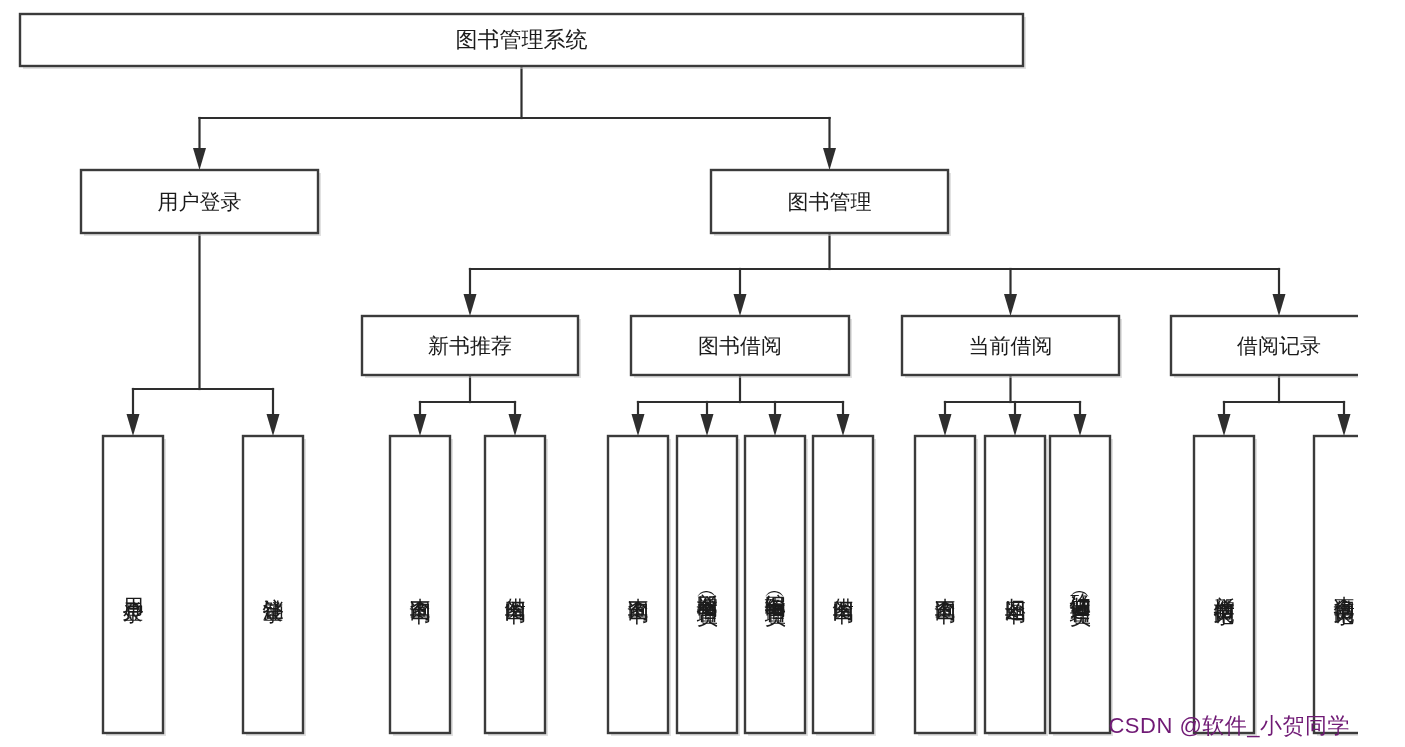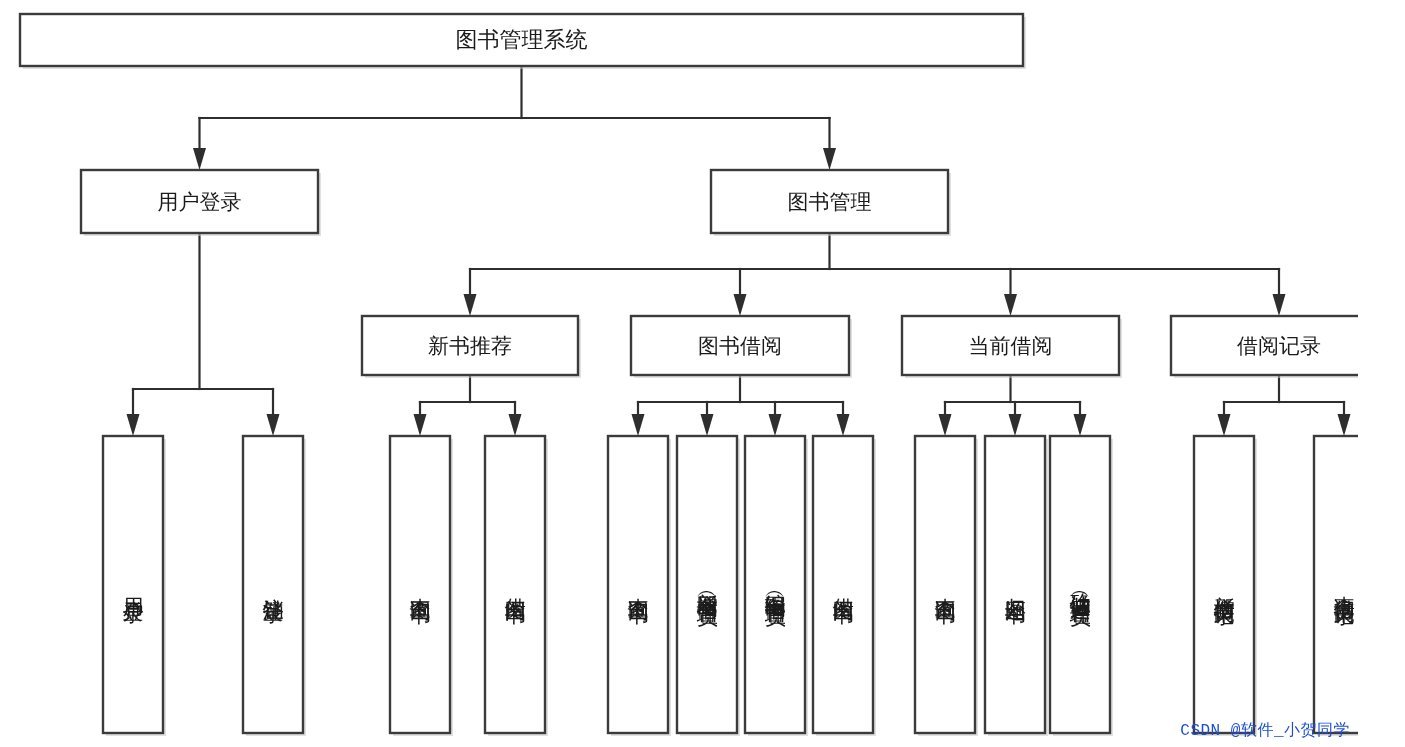--- a/index.html
+++ b/index.html
@@ -70,23 +70,23 @@
     white-space: nowrap;
     pointer-events: none;
     display: flex;
     align-items: center;
     justify-content: center;
   }
   .watermark {
     position: absolute;
     right: 8px;
     bottom: 6px;
-    font-family: Liberation Mono, monospace;
-    font-size: 16px;
-    color: #1d4ed8;
+    font-family: Liberation Sans, sans-serif;
+    font-size: 22px;
+    color: #701a75;
     letter-spacing: 0.5px;
     white-space: nowrap;
   }
 </style>
 </head>
 <body>
 
 <div id="diagram-root">
   <svg id="tree-svg" viewBox="0 0 1405 747">
     <g id="edges-layer">

